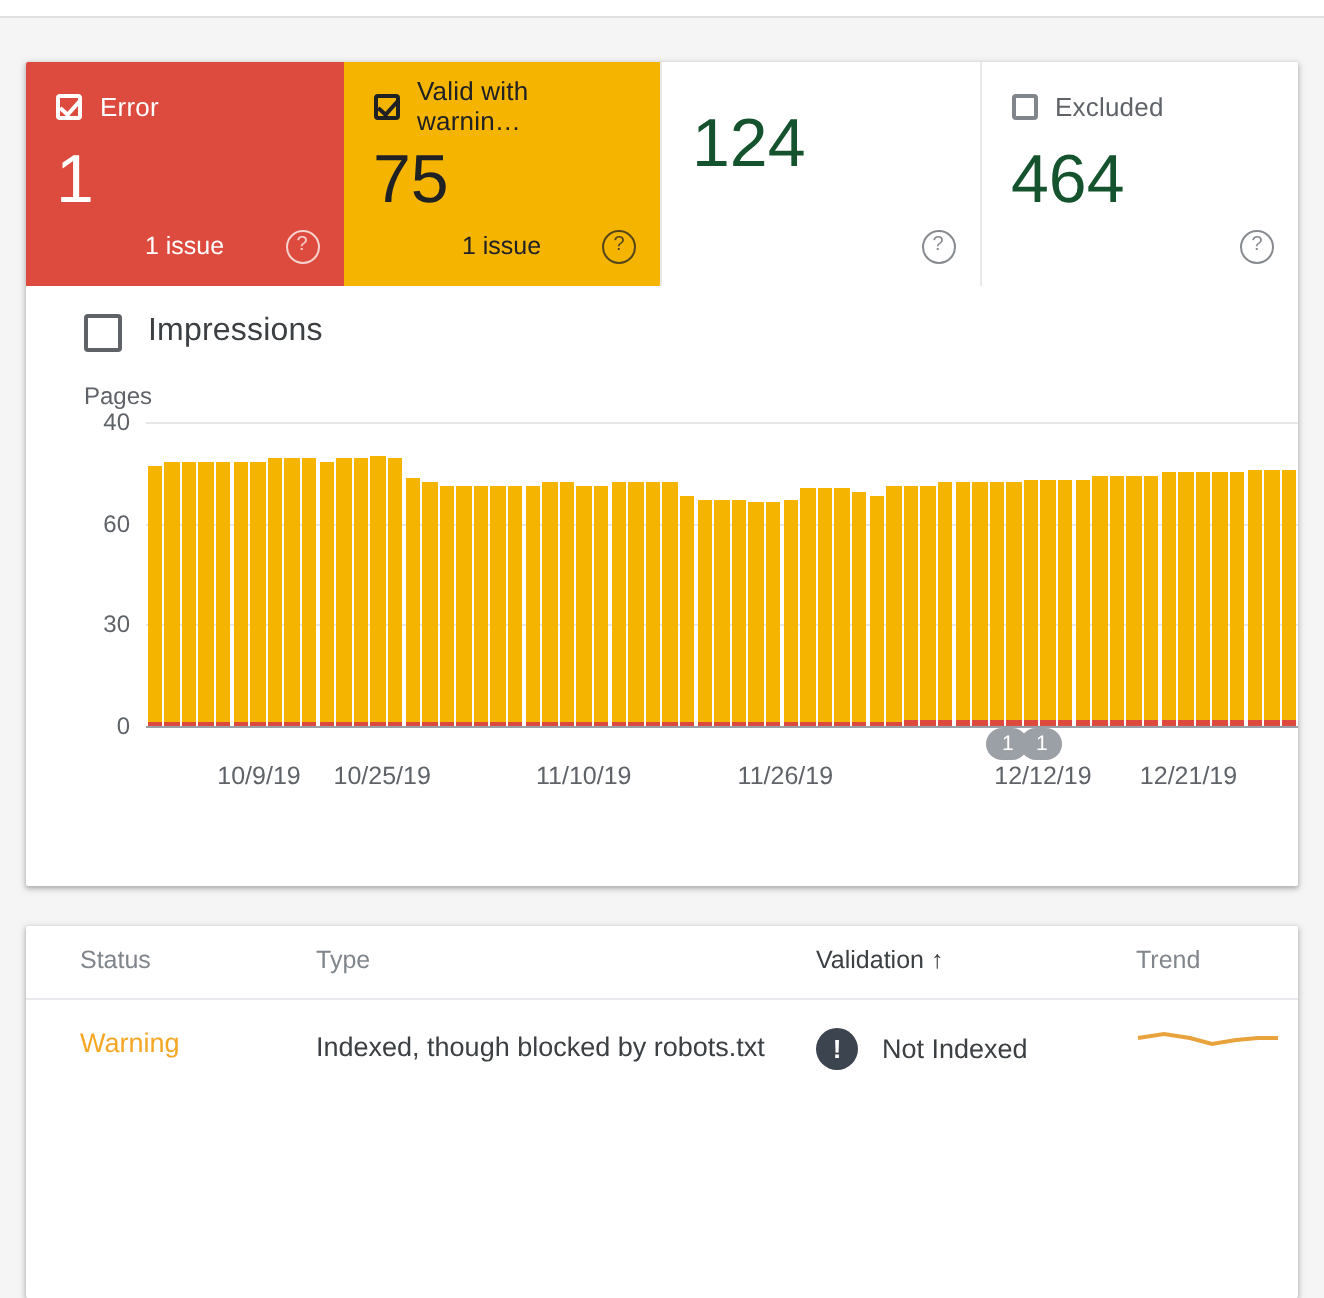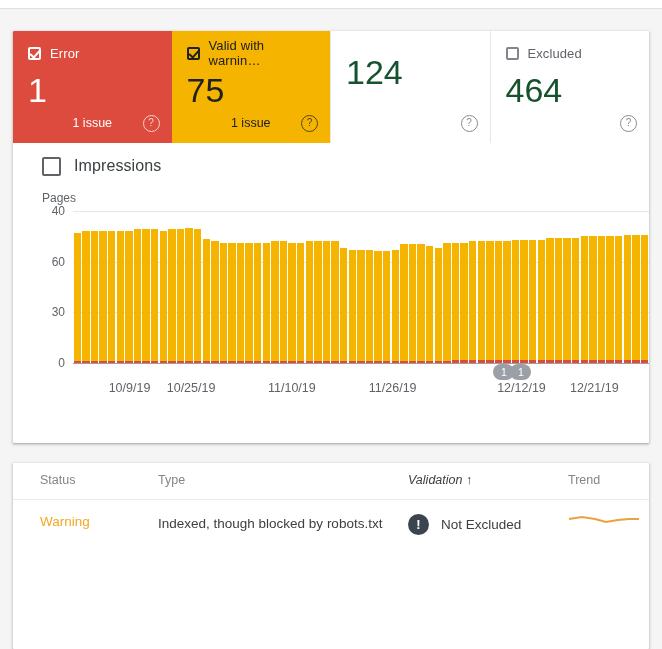--- a/index.html
+++ b/index.html
@@ -90,21 +90,21 @@
   .det-head{position:relative;height:68px;}
   .det-title{position:absolute;left:27px;top:19px;font-size:19px;color:#3c4043;letter-spacing:.1px;}
   .icon-btn{position:absolute;top:22px;width:24px;height:24px;cursor:pointer;}
   .icon-filter{right:49px;}
   .icon-download{right:11px;}
   .det-table{width:100%;border-collapse:collapse;table-layout:fixed;}
   .det-table th{
     font-weight:400;font-size:12.5px;color:#80868b;text-align:left;
     padding:10px 0 12px 0;border-bottom:1px solid #e8eaed;
   }
-  .det-table th.sorted{color:#3c4043;font-style:italic;}
+  .det-table th.sorted{color:#3c4043;}
   .det-table td{padding:14px 0 16px 0;font-size:13.5px;color:#3c4043;vertical-align:top;}
   .col-status{width:118px;padding-left:27px !important;}
   .col-type{width:250px;}
   .col-valid{width:160px;}
   .col-trend{width:auto;}
   .status-warn{color:#f5a623;font-size:13.5px;cursor:pointer;}
   .valid-cell{display:flex;align-items:center;gap:12px;}
   .excl-icon{
     width:21px;height:21px;border-radius:50%;background:#3c4450;color:#fff;flex:none;
     font-size:13px;line-height:21px;text-align:center;font-weight:700;
@@ -477,21 +477,21 @@
       <tr>
         <td class="col-status">
           <span class="status-warn">Warning</span>
         </td>
         <td class="col-type">
           <span class="type-text">Indexed, though blocked by robots.txt</span>
         </td>
         <td class="col-valid">
           <span class="valid-cell">
             <span class="excl-icon">!</span>
-            <span>Not Excluded</span>
+            <span>Not Indexed</span>
           </span>
         </td>
         <td class="col-trend">
           <svg width="72" height="18" viewBox="0 0 72 18">
             <path d="M1 5 L14 3 L27 5 L38 8 L50 6 L61 5 L71 5" fill="none" stroke="#e8a33d" stroke-width="2"></path>
           </svg>
         </td>
       </tr>
     </tbody>
   </table>

